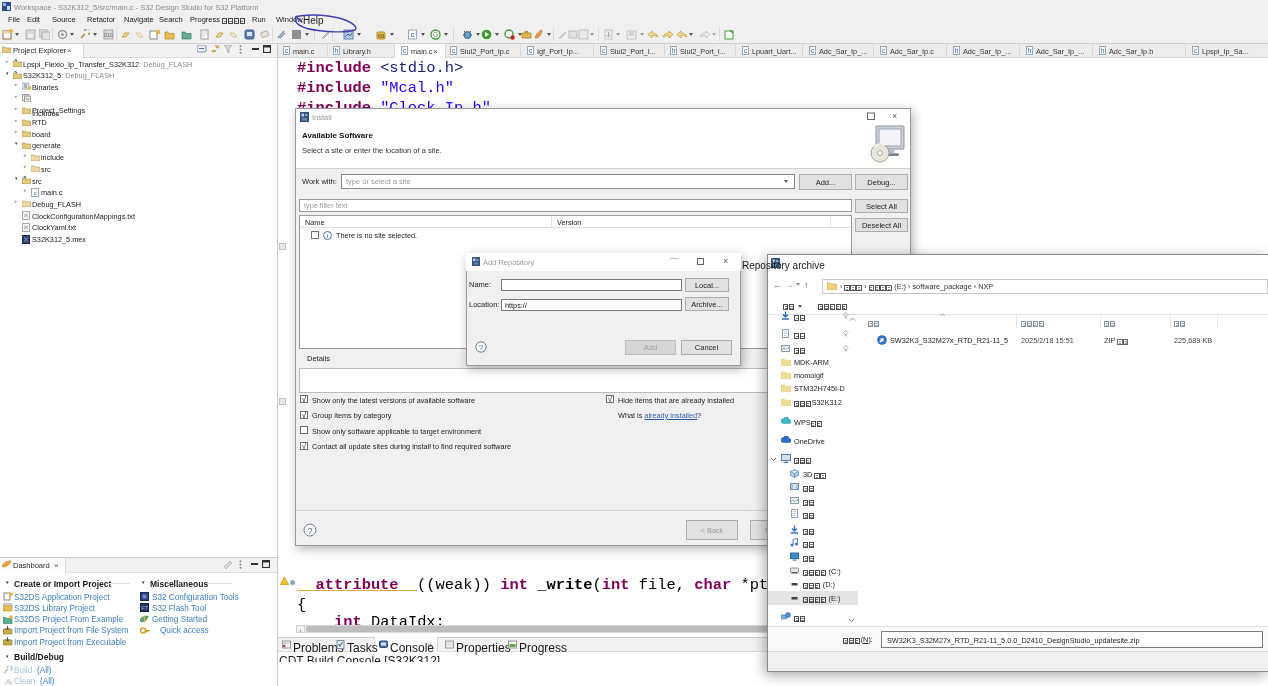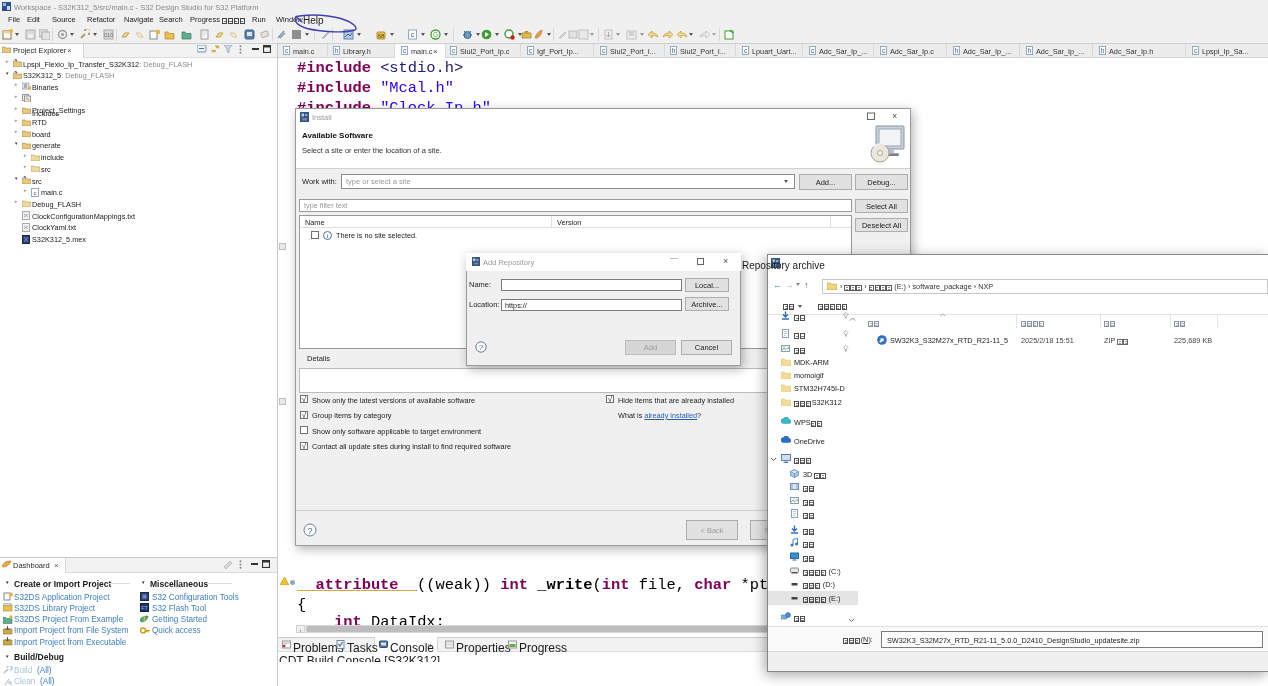--- a/index.html
+++ b/index.html
@@ -555,21 +555,21 @@
       <path d="M4,1 L5,7" stroke="#e9b440" stroke-width="1.2"></path>
     </svg>
   </div>
 <div class="dl" style="left:152px;top:615.1px">Getting Started</div>
 <div class="dico" style="left:140px;top:625.9px">
     <svg width="10" height="9">
       <circle cx="3" cy="4.5" r="2.5" fill="none" stroke="#c8a018" stroke-width="1.5"></circle>
       <path d="M5,4.5 h5 M8,4.5 v2 M6.5,4.5 v1.5" stroke="#c8a018" stroke-width="1.2"></path>
     </svg>
   </div>
-<div class="dl" style="left:152px;top:626.4px">Quick access</div>
+<div class="dl" style="left:160px;top:626.4px">Quick access</div>
 <div class="dtri" style="left:5px;top:653.5px">▼</div>
 <div class="dh" style="left:14px;top:652px">Build/Debug</div>
 <div class="dico" style="left:3px;top:665.5px">
     <svg width="10" height="9">
       <path d="M1,7 L5,3 M4,1.5 a2.5,2.5 0 1,1 3,3" fill="none" stroke="#b8c4cc" stroke-width="1.6"></path>
     </svg>
   </div>
 <div class="dl" style="left:14px;top:666px;color:#a8c4dc">Build</div>
 <div class="dl" style="left:37px;top:666px">(All)</div>
 <div class="dico" style="left:3px;top:676.8px">

